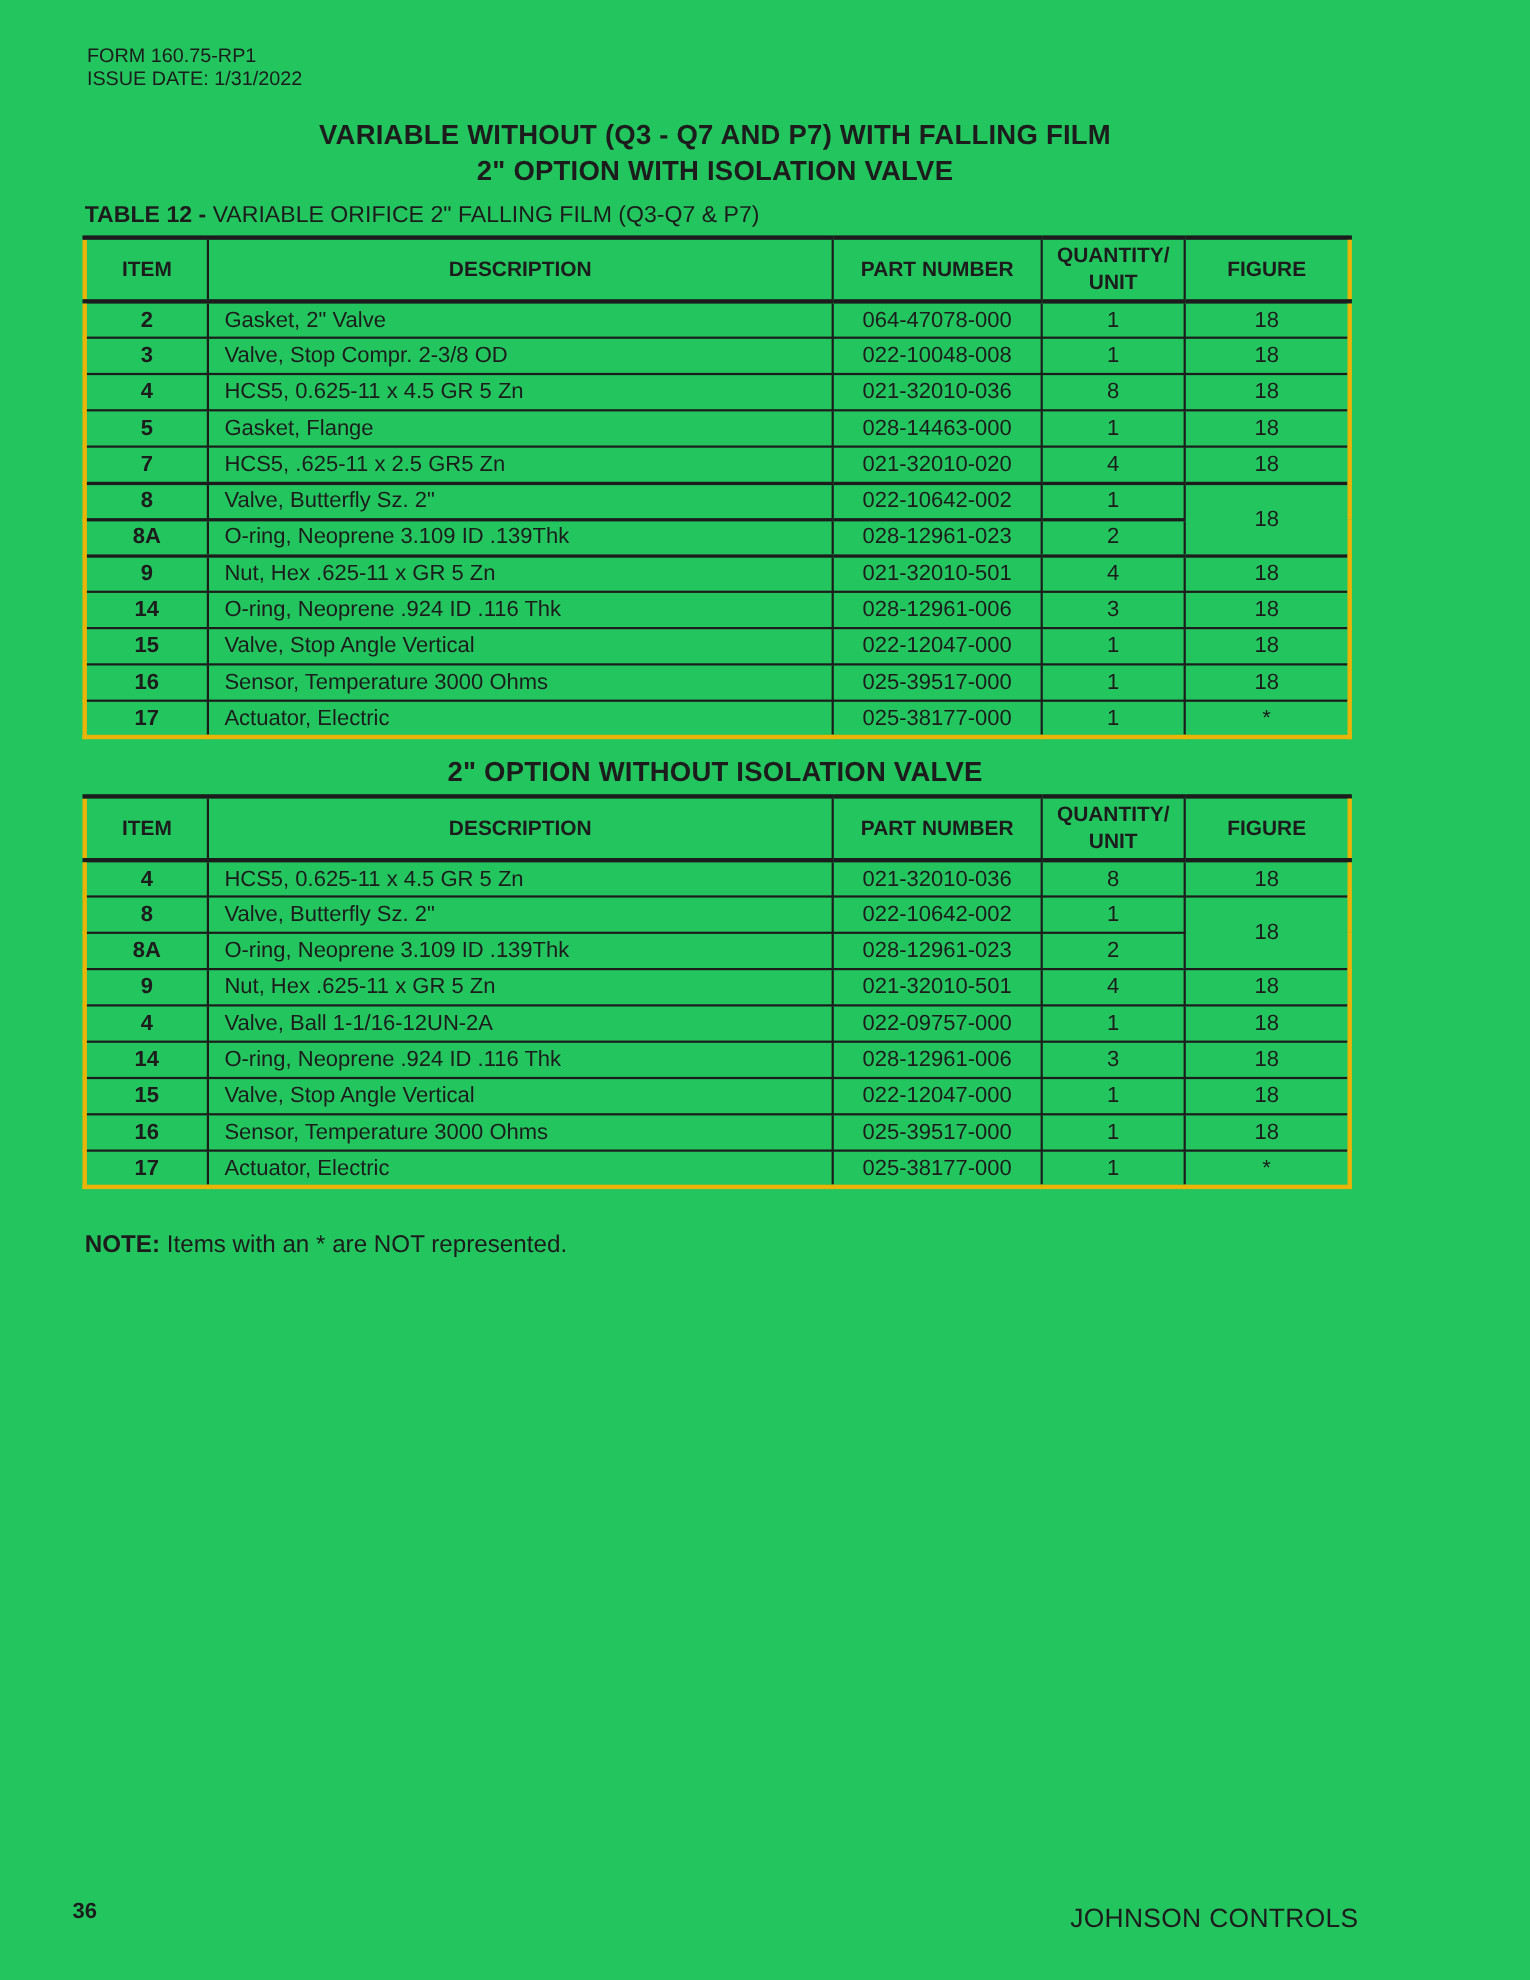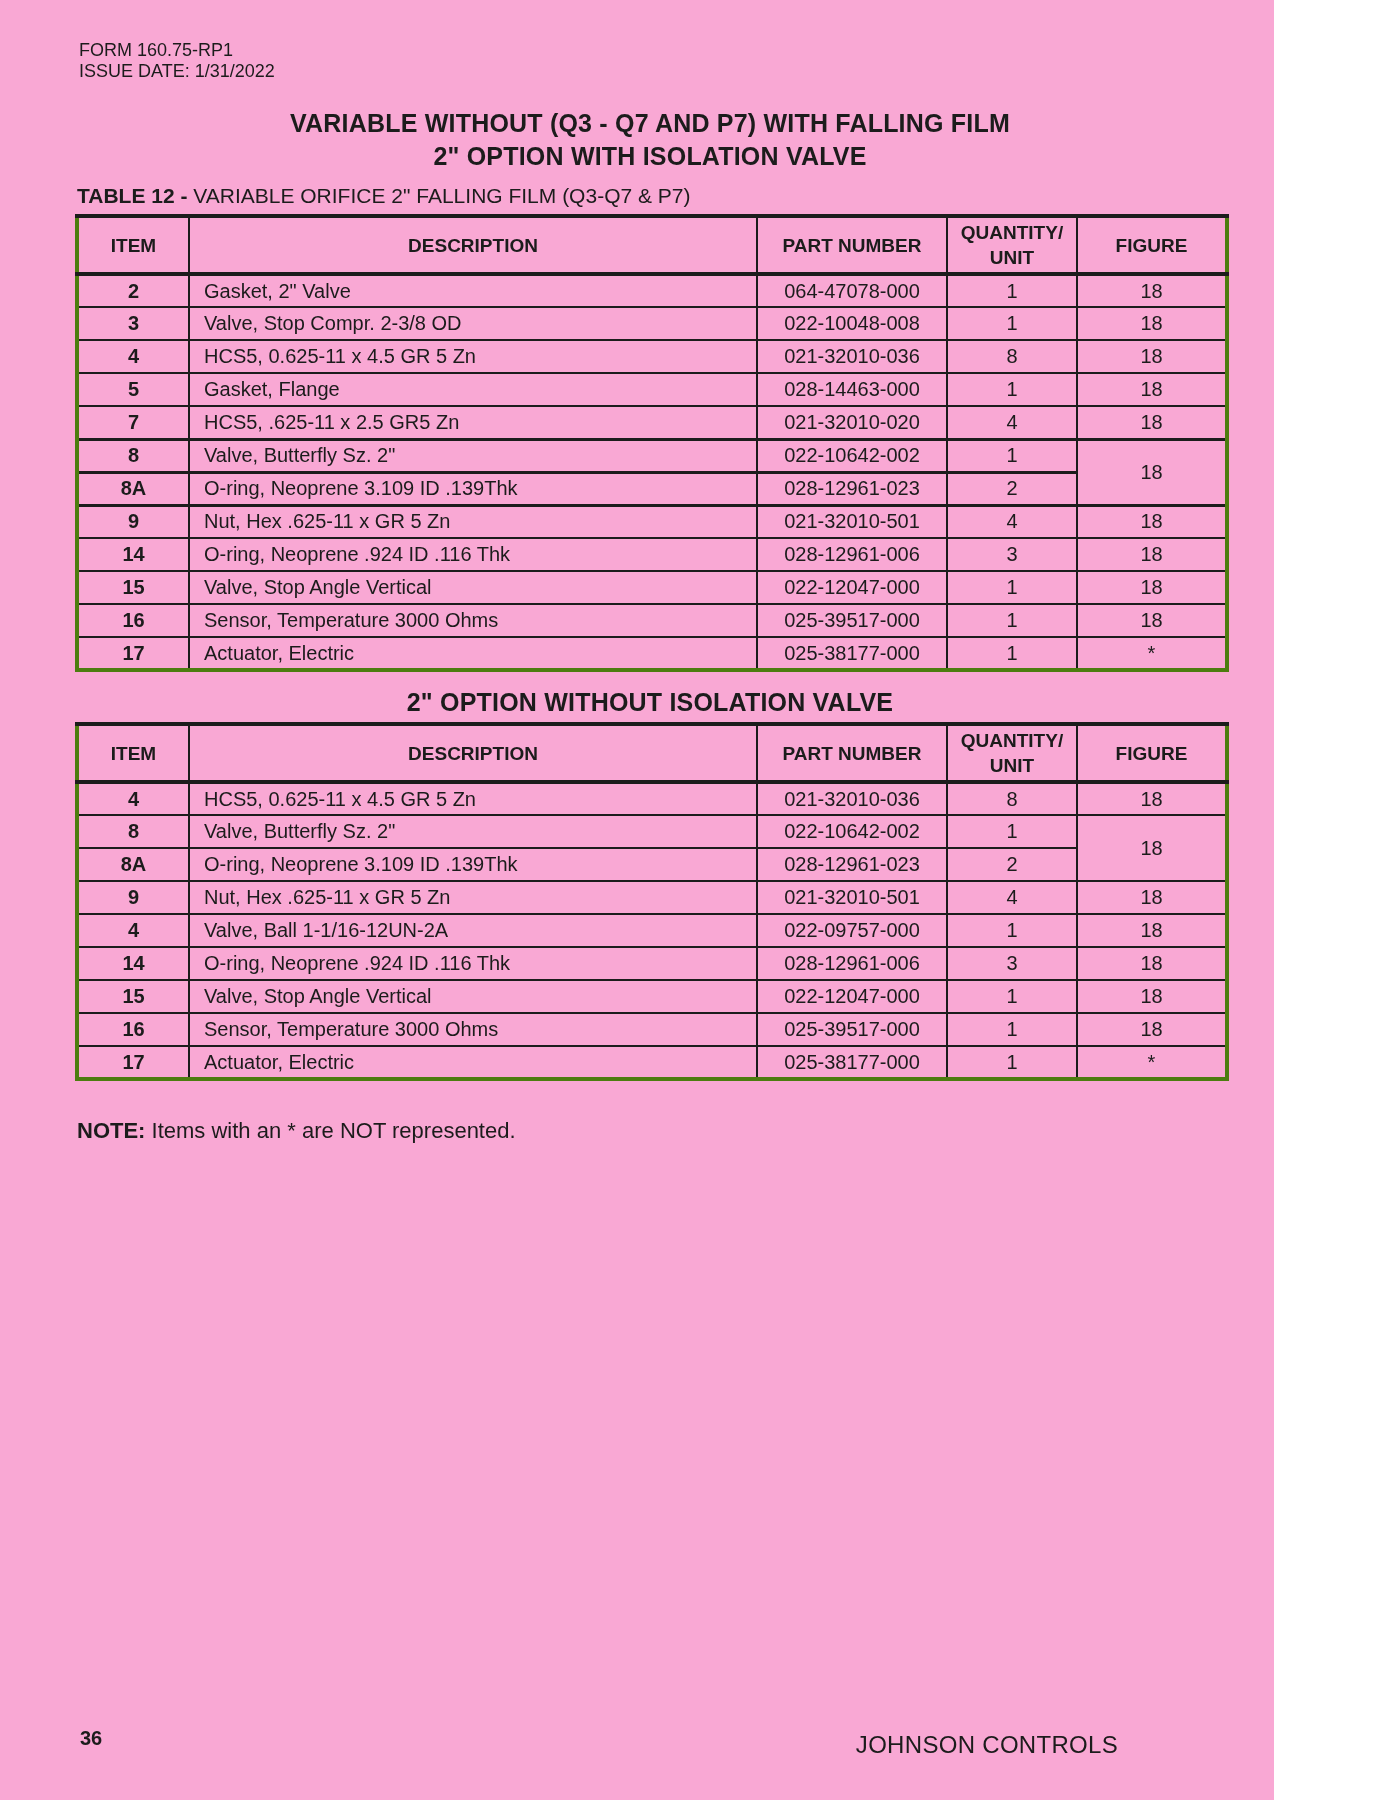--- a/index.html
+++ b/index.html
@@ -1,20 +1,20 @@
 <!DOCTYPE html>
 <html><head>
 <meta charset="utf-8">
 <style>
   html, body { margin: 0; padding: 0; background: #ffffff; }
   .page {
     position: relative;
-    width: 1274px;
+    width: 1391px;
     height: 1800px;
-    background: #f9a8d4;
+    background: #22c55e;
     font-family: "Liberation Sans", sans-serif;
     color: #1c1c1c;
     overflow: hidden;
   }
 
   .form-header {
     position: absolute;
     left: 79px;
     top: 40px;
     font-size: 18px;
@@ -42,21 +42,21 @@
     white-space: nowrap;
   }
   .table-caption .cap-label { font-weight: bold; }
 
   table.parts-table {
     position: absolute;
     left: 75px;
     width: 1150px;
     border-collapse: collapse;
     table-layout: fixed;
-    border: 4px solid #4d7c0f;
+    border: 4px solid #eab308;
   }
   table.t1 { top: 214px; }
   table.t2 { top: 722px; }
 
   .parts-table th {
     font-size: 19px;
     font-weight: bold;
     text-align: center;
     vertical-align: middle;
     border: 2px solid #1c1c1c;
@@ -99,21 +99,21 @@
     position: absolute;
     left: 77px;
     top: 1118px;
     font-size: 22px;
     white-space: nowrap;
   }
   .note .note-label { font-weight: bold; }
 
   .footer-page {
     position: absolute;
-    left: 80px;
+    left: 66px;
     top: 1727px;
     font-size: 20px;
     font-weight: bold;
   }
   .footer-company {
     position: absolute;
     right: 156px;
     top: 1731px;
     font-size: 24px;
     letter-spacing: 0.3px;

